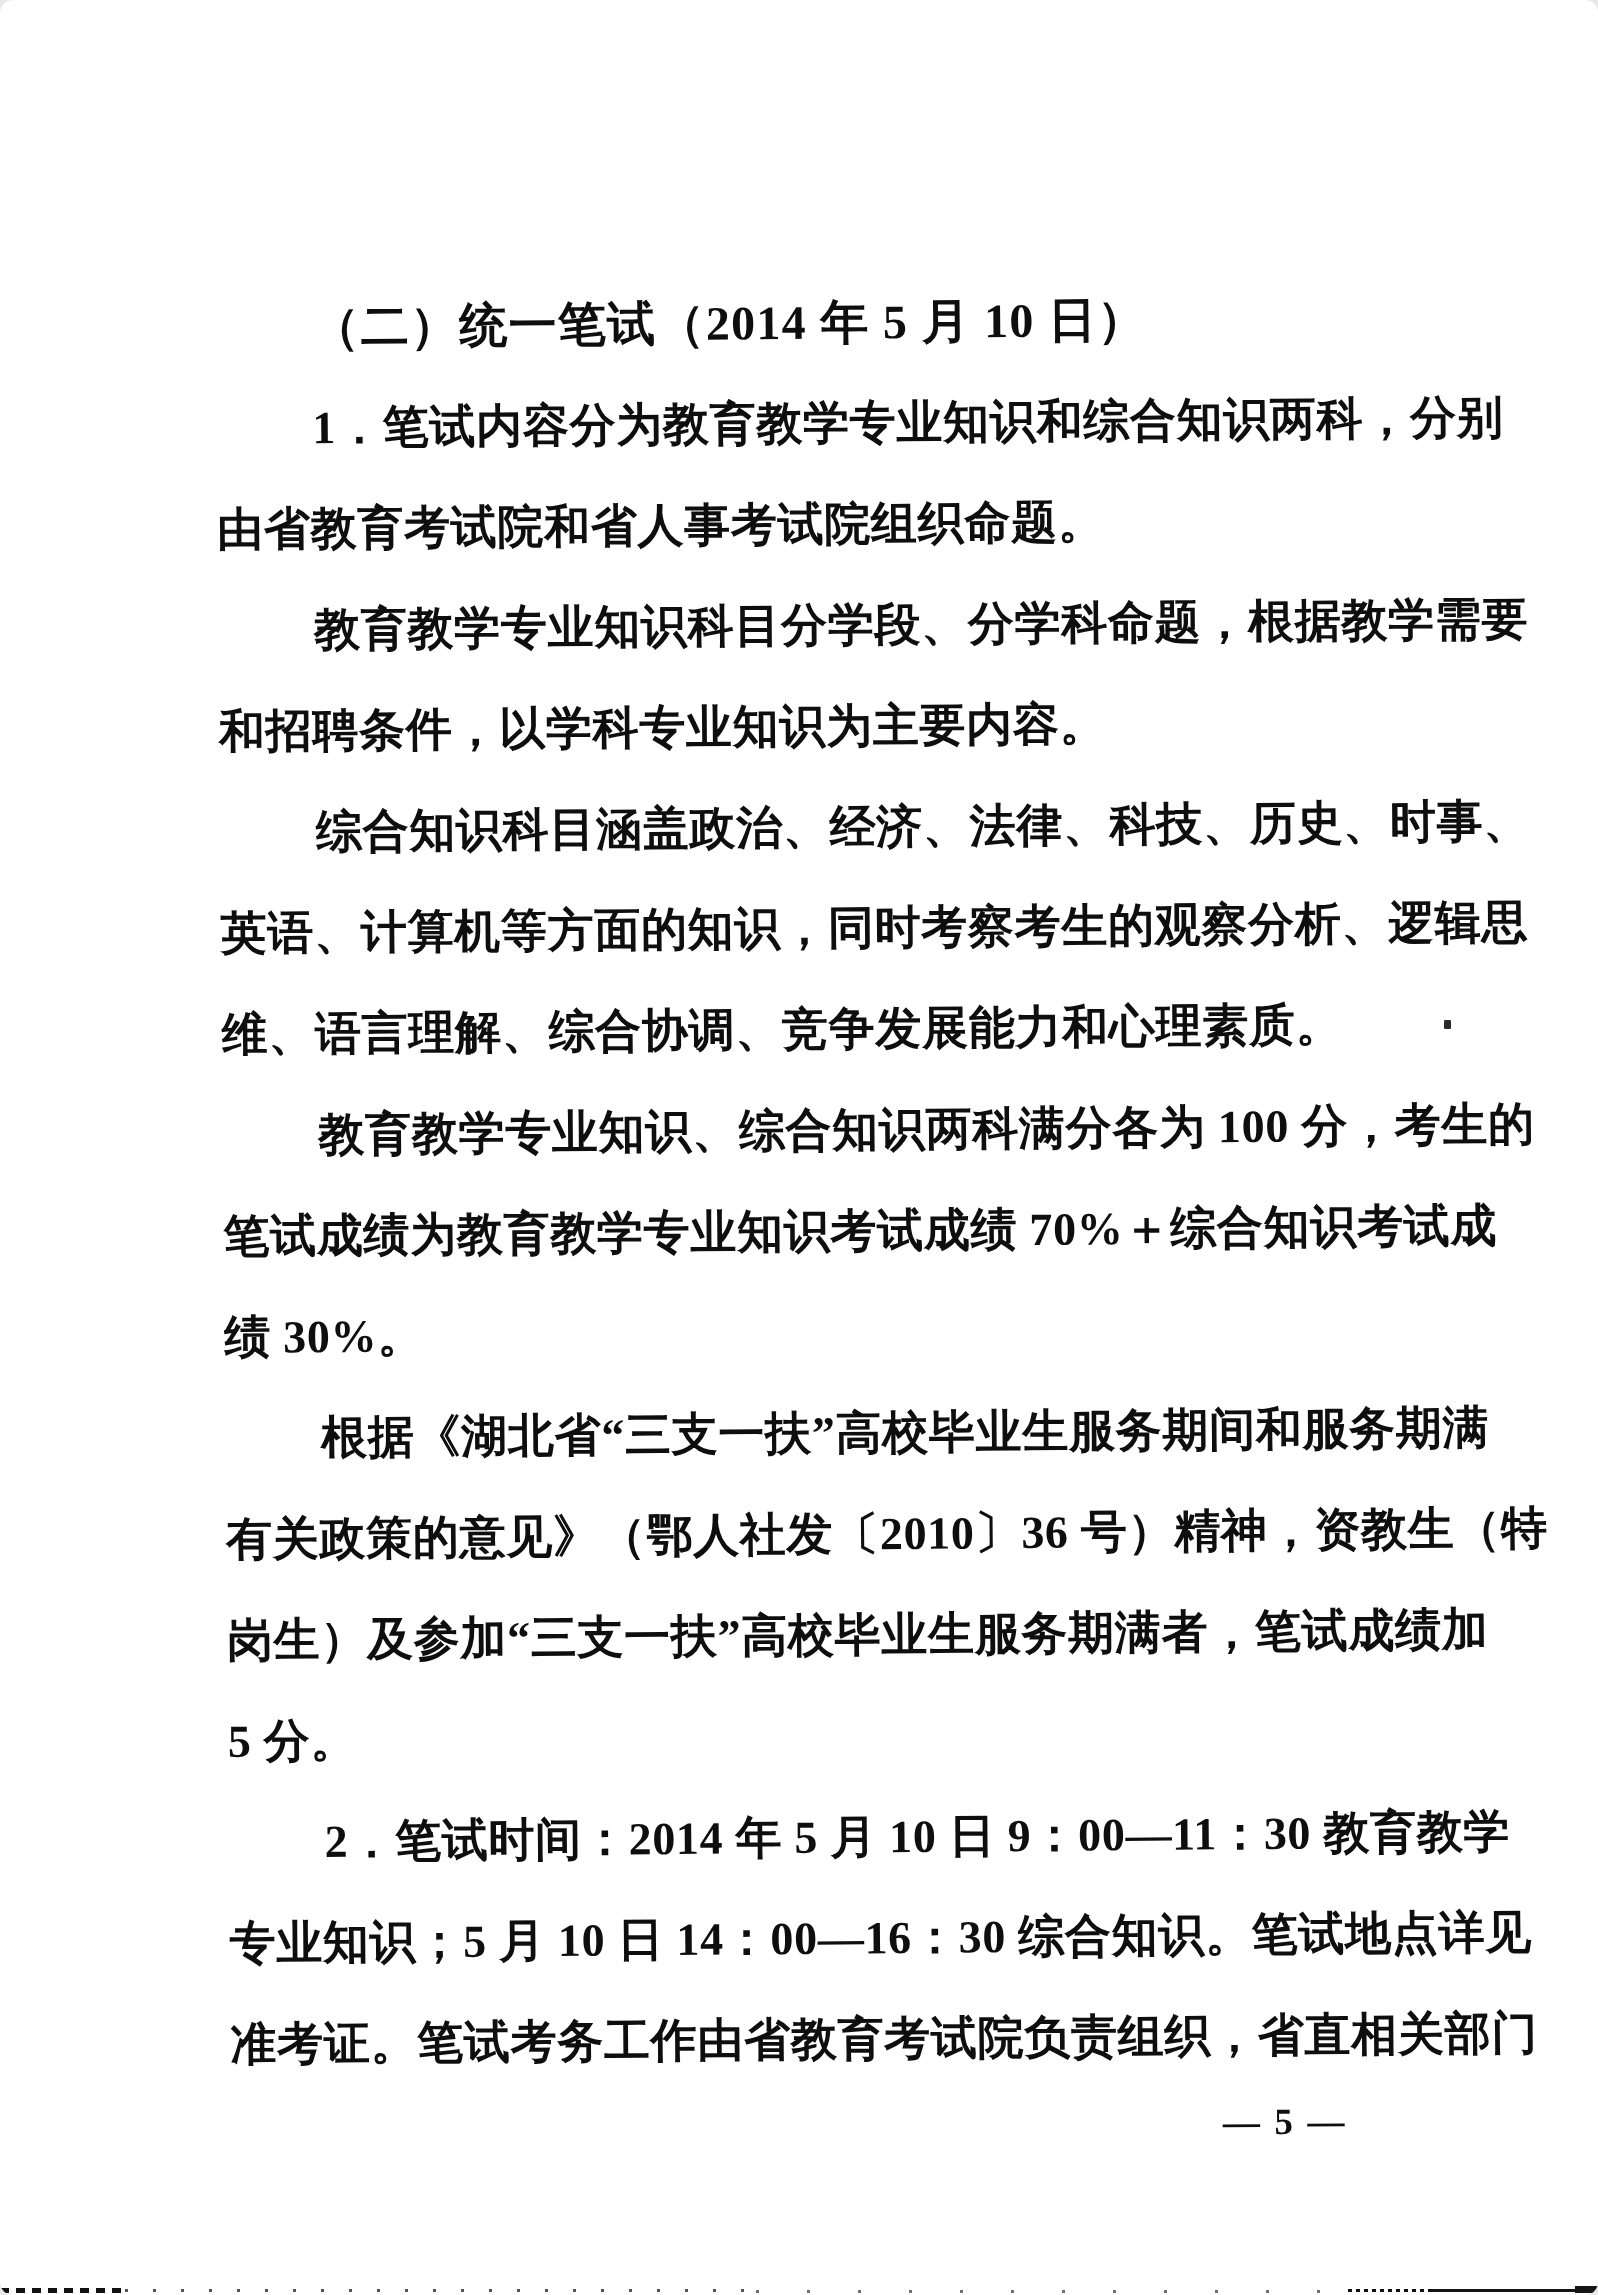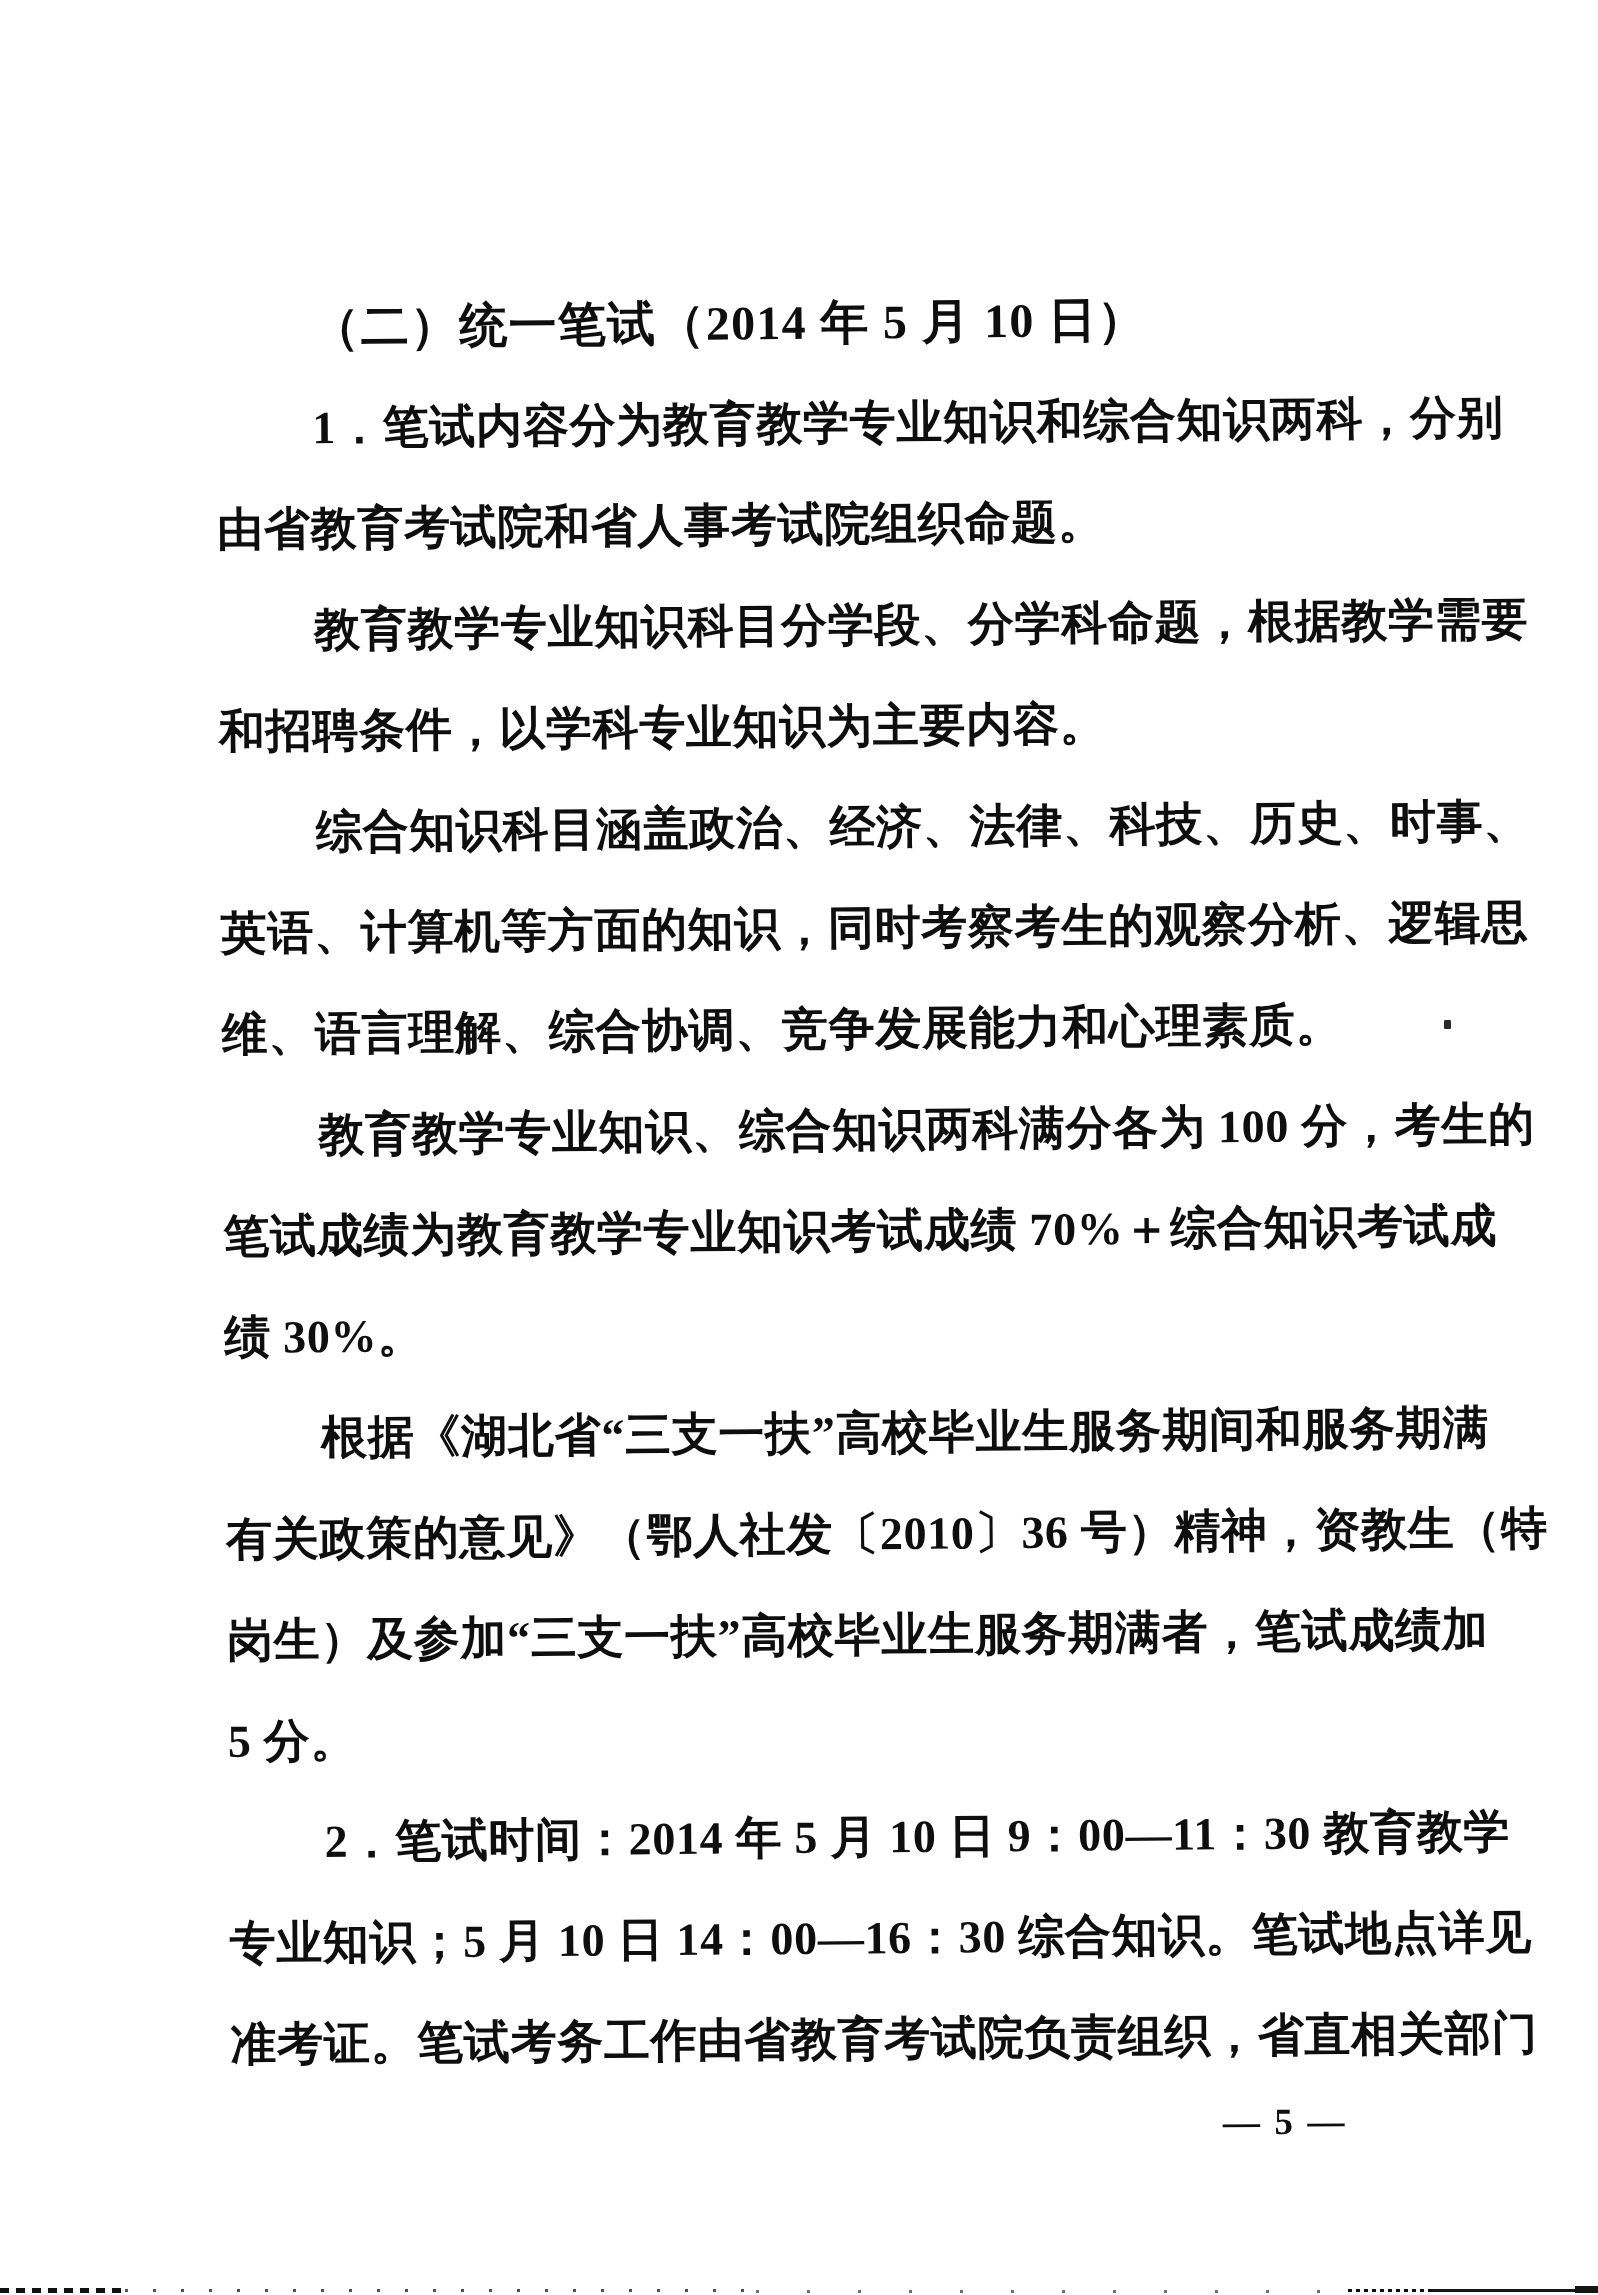--- a/index.html
+++ b/index.html
@@ -3,20 +3,21 @@
 <meta charset="utf-8">
 <style>
   html,body{margin:0;padding:0;background:#e8e8e8;}
   .page{
     position:relative;
     width:1598px;height:2295px;
     background:#ffffff;
     overflow:hidden;
     font-family:"Liberation Serif","DejaVu Serif",serif;
     color:#0e0e0e;
+    border-radius:13px;
   }
   .content{
     position:absolute;
     left:215px;top:277px;
     width:1215px;
     transform:rotate(-0.5deg);
     transform-origin:0 0;
   }
   .line{
     height:101px;

